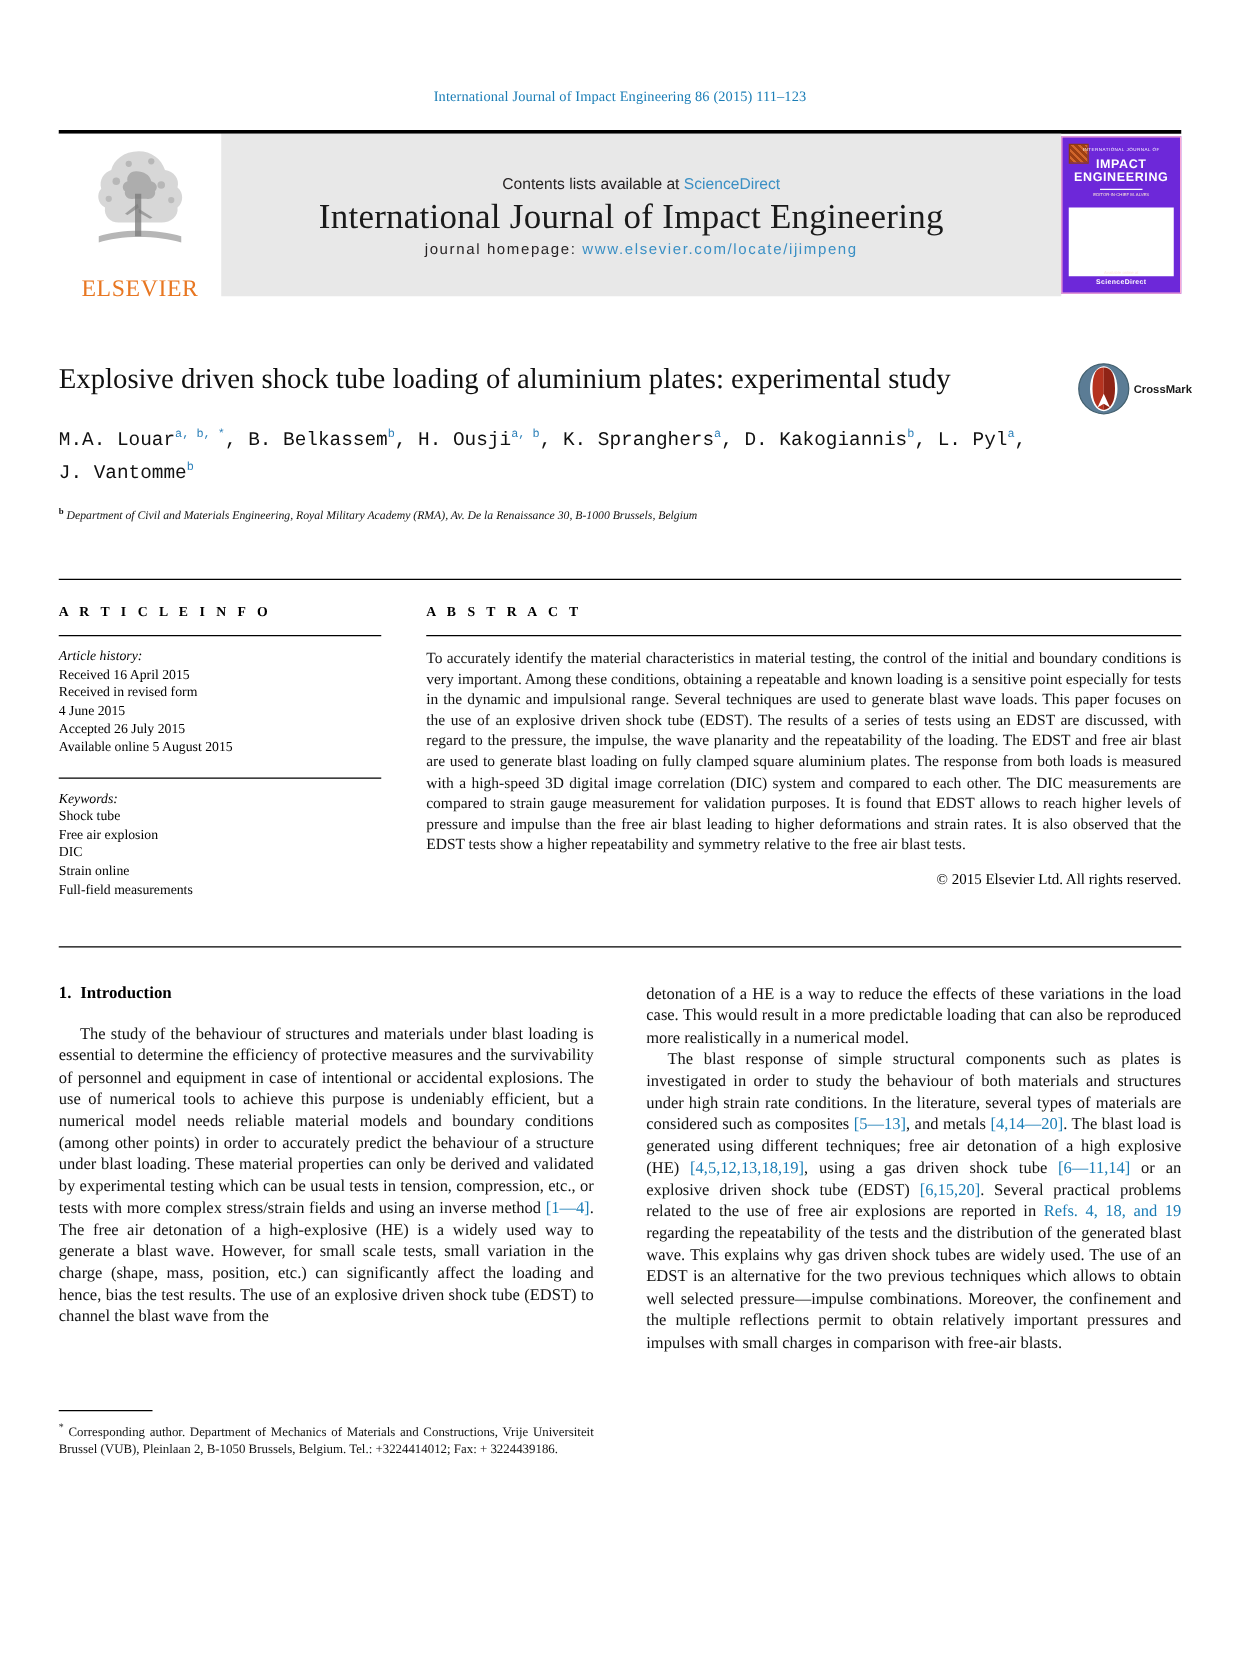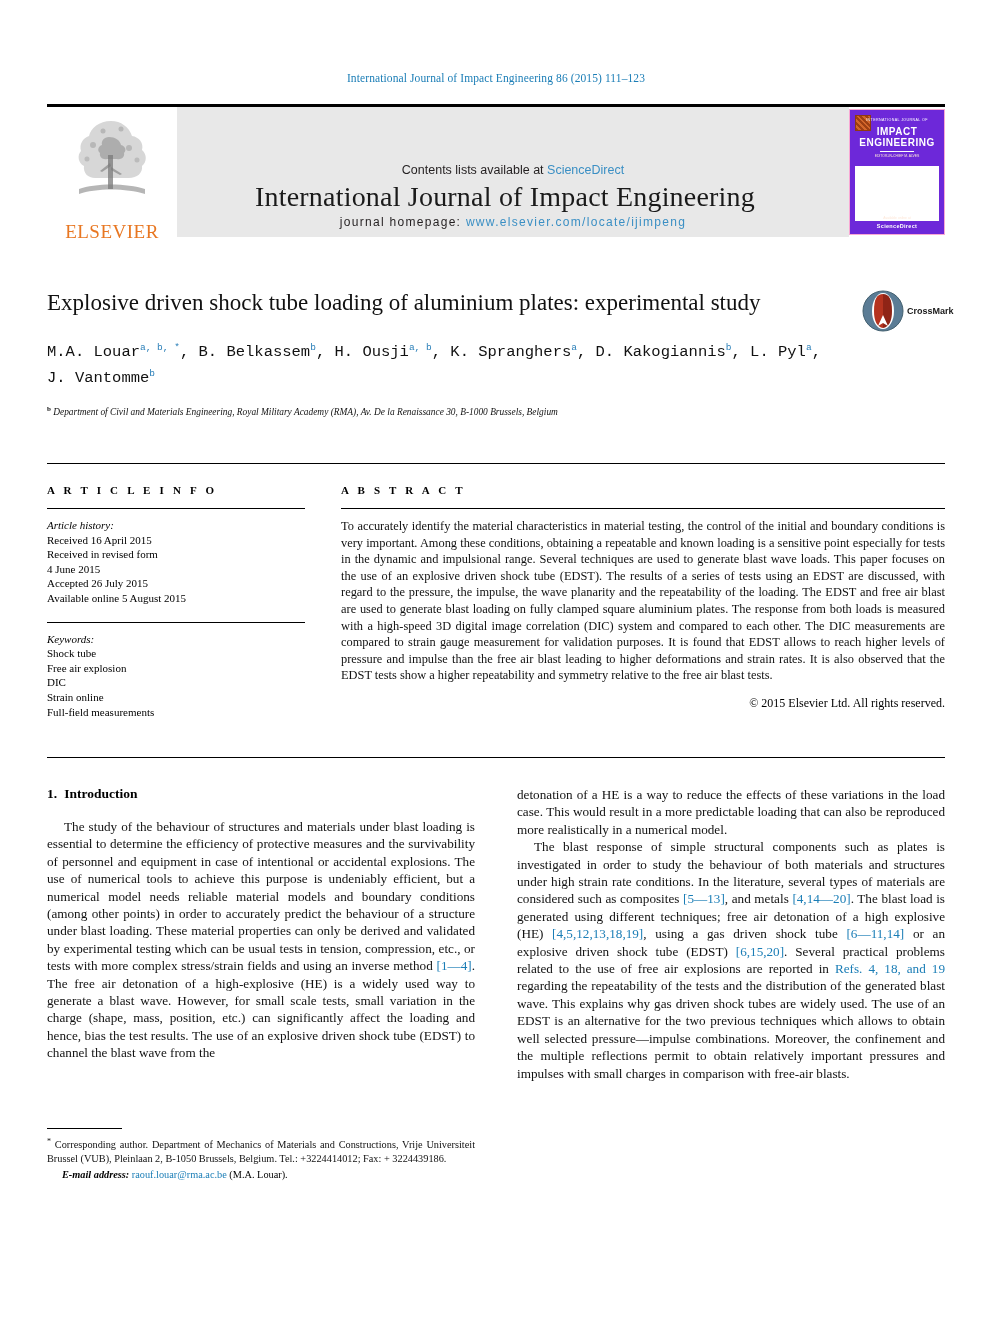--- a/index.html
+++ b/index.html
@@ -71,21 +71,21 @@
     font-size: 19px;
     letter-spacing: 0.5px;
     margin-top: 18px;
   }
   .journal-band {
     flex: 1 1 auto;
     background: #e8e8e8;
     position: relative;
     display: flex;
     flex-direction: column;
-    justify-content: flex-end;
+    justify-content: center;
     padding: 10px 0 8px 0;
     box-sizing: border-box;
   }
   .contents-line {
     text-align: center;
     font-family: "Liberation Sans", sans-serif;
     font-size: 12.5px;
     color: #231f20;
   }
   .contents-line .sd {
@@ -544,25 +544,20 @@
   <div class="body-right">
     <p class="body noindent">detonation of a HE is a way to reduce the effects of these variations in the load case. This would result in a more predictable loading that can also be reproduced more realistically in a numerical model.</p>
     <p class="body">The blast response of simple structural components such as plates is investigated in order to study the behaviour of both materials and structures under high strain rate conditions. In the literature, several types of materials are considered such as composites <a class="ref" href="#">[5—13]</a>, and metals <a class="ref" href="#">[4,14—20]</a>. The blast load is generated using different techniques; free air detonation of a high explosive (HE) <a class="ref" href="#">[4,5,12,13,18,19]</a>, using a gas driven shock tube <a class="ref" href="#">[6—11,14]</a> or an explosive driven shock tube (EDST) <a class="ref" href="#">[6,15,20]</a>. Several practical problems related to the use of free air explosions are reported in <a class="ref" href="#">Refs. 4, 18, and 19</a> regarding the repeatability of the tests and the distribution of the generated blast wave. This explains why gas driven shock tubes are widely used. The use of an EDST is an alternative for the two previous techniques which allows to obtain well selected pressure—impulse combinations. Moreover, the confinement and the multiple reflections permit to obtain relatively important pressures and impulses with small charges in comparison with free-air blasts.</p>
   </div>
 
   <div class="footnote">
     <div class="footnote-rule"></div>
     <div class="footnote-text">
       <span class="star">*</span> <span>Corresponding author. Department of Mechanics of Materials and Constructions, Vrije Universiteit Brussel (VUB), Pleinlaan 2, B-1050 Brussels, Belgium. Tel.: +3224414012; Fax: + 3224439186.</span>
     </div>
-    <div class="footnote-email">
-      <span class="lbl">E-mail address:</span>
-      <a class="ref" href="#">raouf.louar@rma.ac.be</a>
-      <span>(M.A. Louar).</span>
-    </div>
   </div>
 
   <div class="doi-block">
     <a class="doi-link" href="#">http://dx.doi.org/10.1016/j.ijimpeng.2015.07.013</a>
     <div class="issn-line">0734-743X/© 2015 Elsevier Ltd. All rights reserved.</div>
   </div>
 
 </div>
 
 </body></html>

